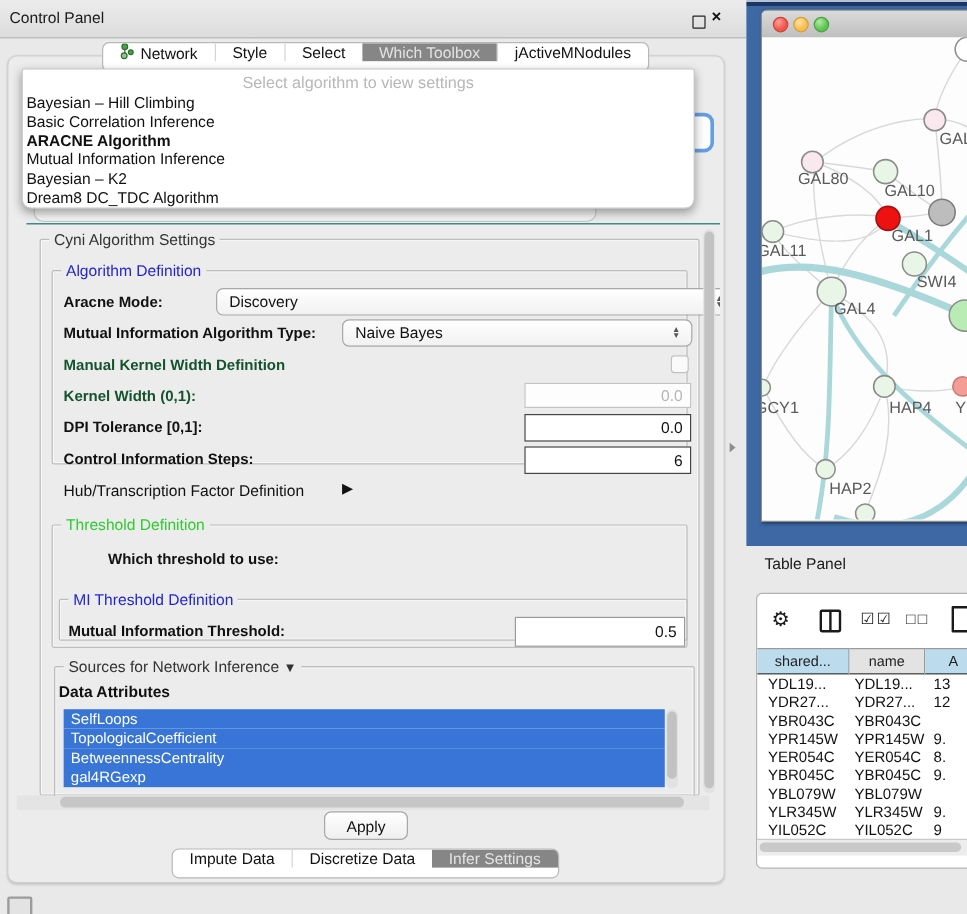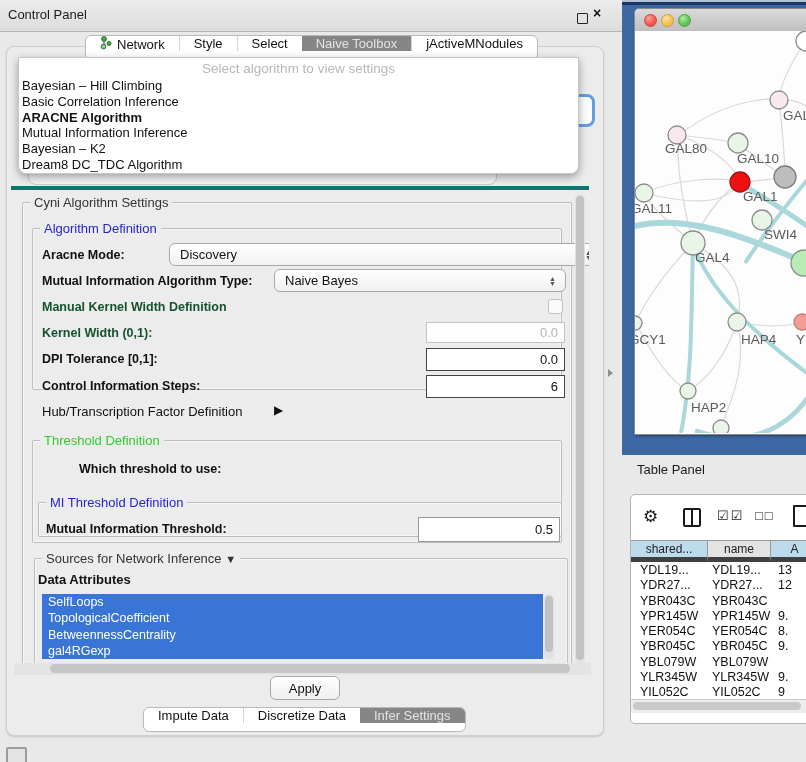--- a/index.html
+++ b/index.html
@@ -30,22 +30,22 @@
   .popup-placeholder{text-align:center;color:#b7b7b7;font-size:13.5px;padding-top:3px;height:17px;}
   .popup-item{font-size:13px;color:#111;height:15.8px;line-height:15.8px;padding-left:3px;white-space:nowrap;}
   .popup-item.bold{font-weight:bold;}
   
   .ghost-combo{left:28px;top:150px;width:467px;height:33px;border:1px solid #c9c9c9;
     border-radius:8px;background:#f4f4f4;z-index:10;}
   .ghost-combo span{position:absolute;left:14px;top:7px;font-size:13px;color:#d3d3d3;}
   .focus-combo{left:552px;top:94px;width:37px;height:27px;border:3px solid #639fe0;
     border-radius:8px;background:#fdfdfd;z-index:10;}
   
-  .scrollarea{left:11px;top:186px;width:578px;height:477px;overflow:hidden;
-    border-top:4px solid #0f766e;background:#ececec;z-index:20;}
+  .scrollarea{left:22px;top:186px;width:578px;height:477px;overflow:hidden;
+    border-top:1px solid #0f766e;background:#ececec;z-index:20;}
   .group{position:absolute;border:1px solid #bdbdbd;border-radius:2px;
     box-shadow:inset 0 0 0 1px rgba(255,255,255,.5);}
   .gtitle{position:absolute;top:-8px;left:7px;background:#ececec;padding:0 4px;
     font-size:13px;white-space:nowrap;}
   .t-dark{color:#333;} .t-blue{color:var(--accent-blue);} .t-green{color:var(--accent-green);}
   .flabel{position:absolute;font-size:12.5px;font-weight:bold;color:#111;white-space:nowrap;}
   .flabel.dis{color:#14532d;}
   .combo{position:absolute;background:linear-gradient(#ffffff,#f1f1f1);
     border:1px solid #a9a9a9;border-radius:6px;font-size:13px;color:#111;
     display:flex;align-items:center;padding-left:10px;box-sizing:border-box;}
@@ -92,21 +92,21 @@
   
   .tp-title{left:637px;top:462px;font-size:13px;color:#1a1a1a;}
   .tp-box{left:630px;top:494px;width:182px;height:228px;background:#fff;
     border:1px solid #b4b4b4;border-radius:5px 0 0 5px;overflow:hidden;z-index:5;}
   .tp-toolbar{position:absolute;left:0;top:0;width:100%;height:44px;}
   .ticon{position:absolute;color:#1a1a1a;}
   .col-icon{width:14px;height:15px;border:2px solid #1a1a1a;border-radius:2px;}
   .col-icon:before{content:"";position:absolute;left:6px;top:0;width:2px;height:15px;background:#1a1a1a;}
   .page-icon{width:14px;height:18px;border:2px solid #1a1a1a;border-radius:1px;background:#fff;}
   .th-row{position:absolute;top:45px;left:0;height:22px;display:flex;font-size:12px;color:#222;}
-  .th{border-top:1px solid #9a9a9a;border-bottom:5px solid #404040;border-right:1px solid #9a9a9a;
+  .th{border-top:1px solid #9a9a9a;border-bottom:1px solid #404040;border-right:1px solid #9a9a9a;
     display:flex;align-items:center;justify-content:center;box-sizing:border-box;overflow:hidden;}
   .th.blue{background:var(--header-blue);} .th.gray{background:#e3e3e3;}
   .trows{position:absolute;left:0;top:68px;width:100%;}
   .tr{display:flex;height:15.3px;line-height:15.3px;font-size:12.5px;color:#111;}
   .td{overflow:hidden;white-space:nowrap;box-sizing:border-box;}
   .tp-hscroll{position:absolute;left:0;top:204px;width:100%;height:13px;background:#ededed;border-top:1px solid #c9c9c9;}
   .tp-hthumb{position:absolute;left:2px;top:2px;width:168px;height:8px;background:#c9c9c9;border-radius:4px;}
   .mini-float{left:6px;top:747px;width:17px;height:15px;border:2px solid #9c9c9c;background:#e3e3e3;border-radius:2px;}
   .divider-mark{left:608px;top:369px;width:0;height:0;border-top:4px solid transparent;
     border-bottom:4px solid transparent;border-left:5px solid #8f8f8f;}
@@ -141,21 +141,21 @@
       </span>
       <span>Network</span>
     </div>
     <div class="tab">
         <span>Style</span>
       </div>
     <div class="tab">
         <span>Select</span>
       </div>
     <div class="tab sel">
-        <span>Naive Toolbox</span>
+        <span>Which Toolbox</span>
       </div>
     <div class="tab">
         <span>jActiveMNodules</span>
       </div>
   </div>
 
   <div class="abs popup">
     <div class="popup-placeholder">Select algorithm to view settings</div>
     <div class="popup-item">Bayesian – Hill Climbing</div>
     <div class="popup-item">Basic Correlation Inference</div>

